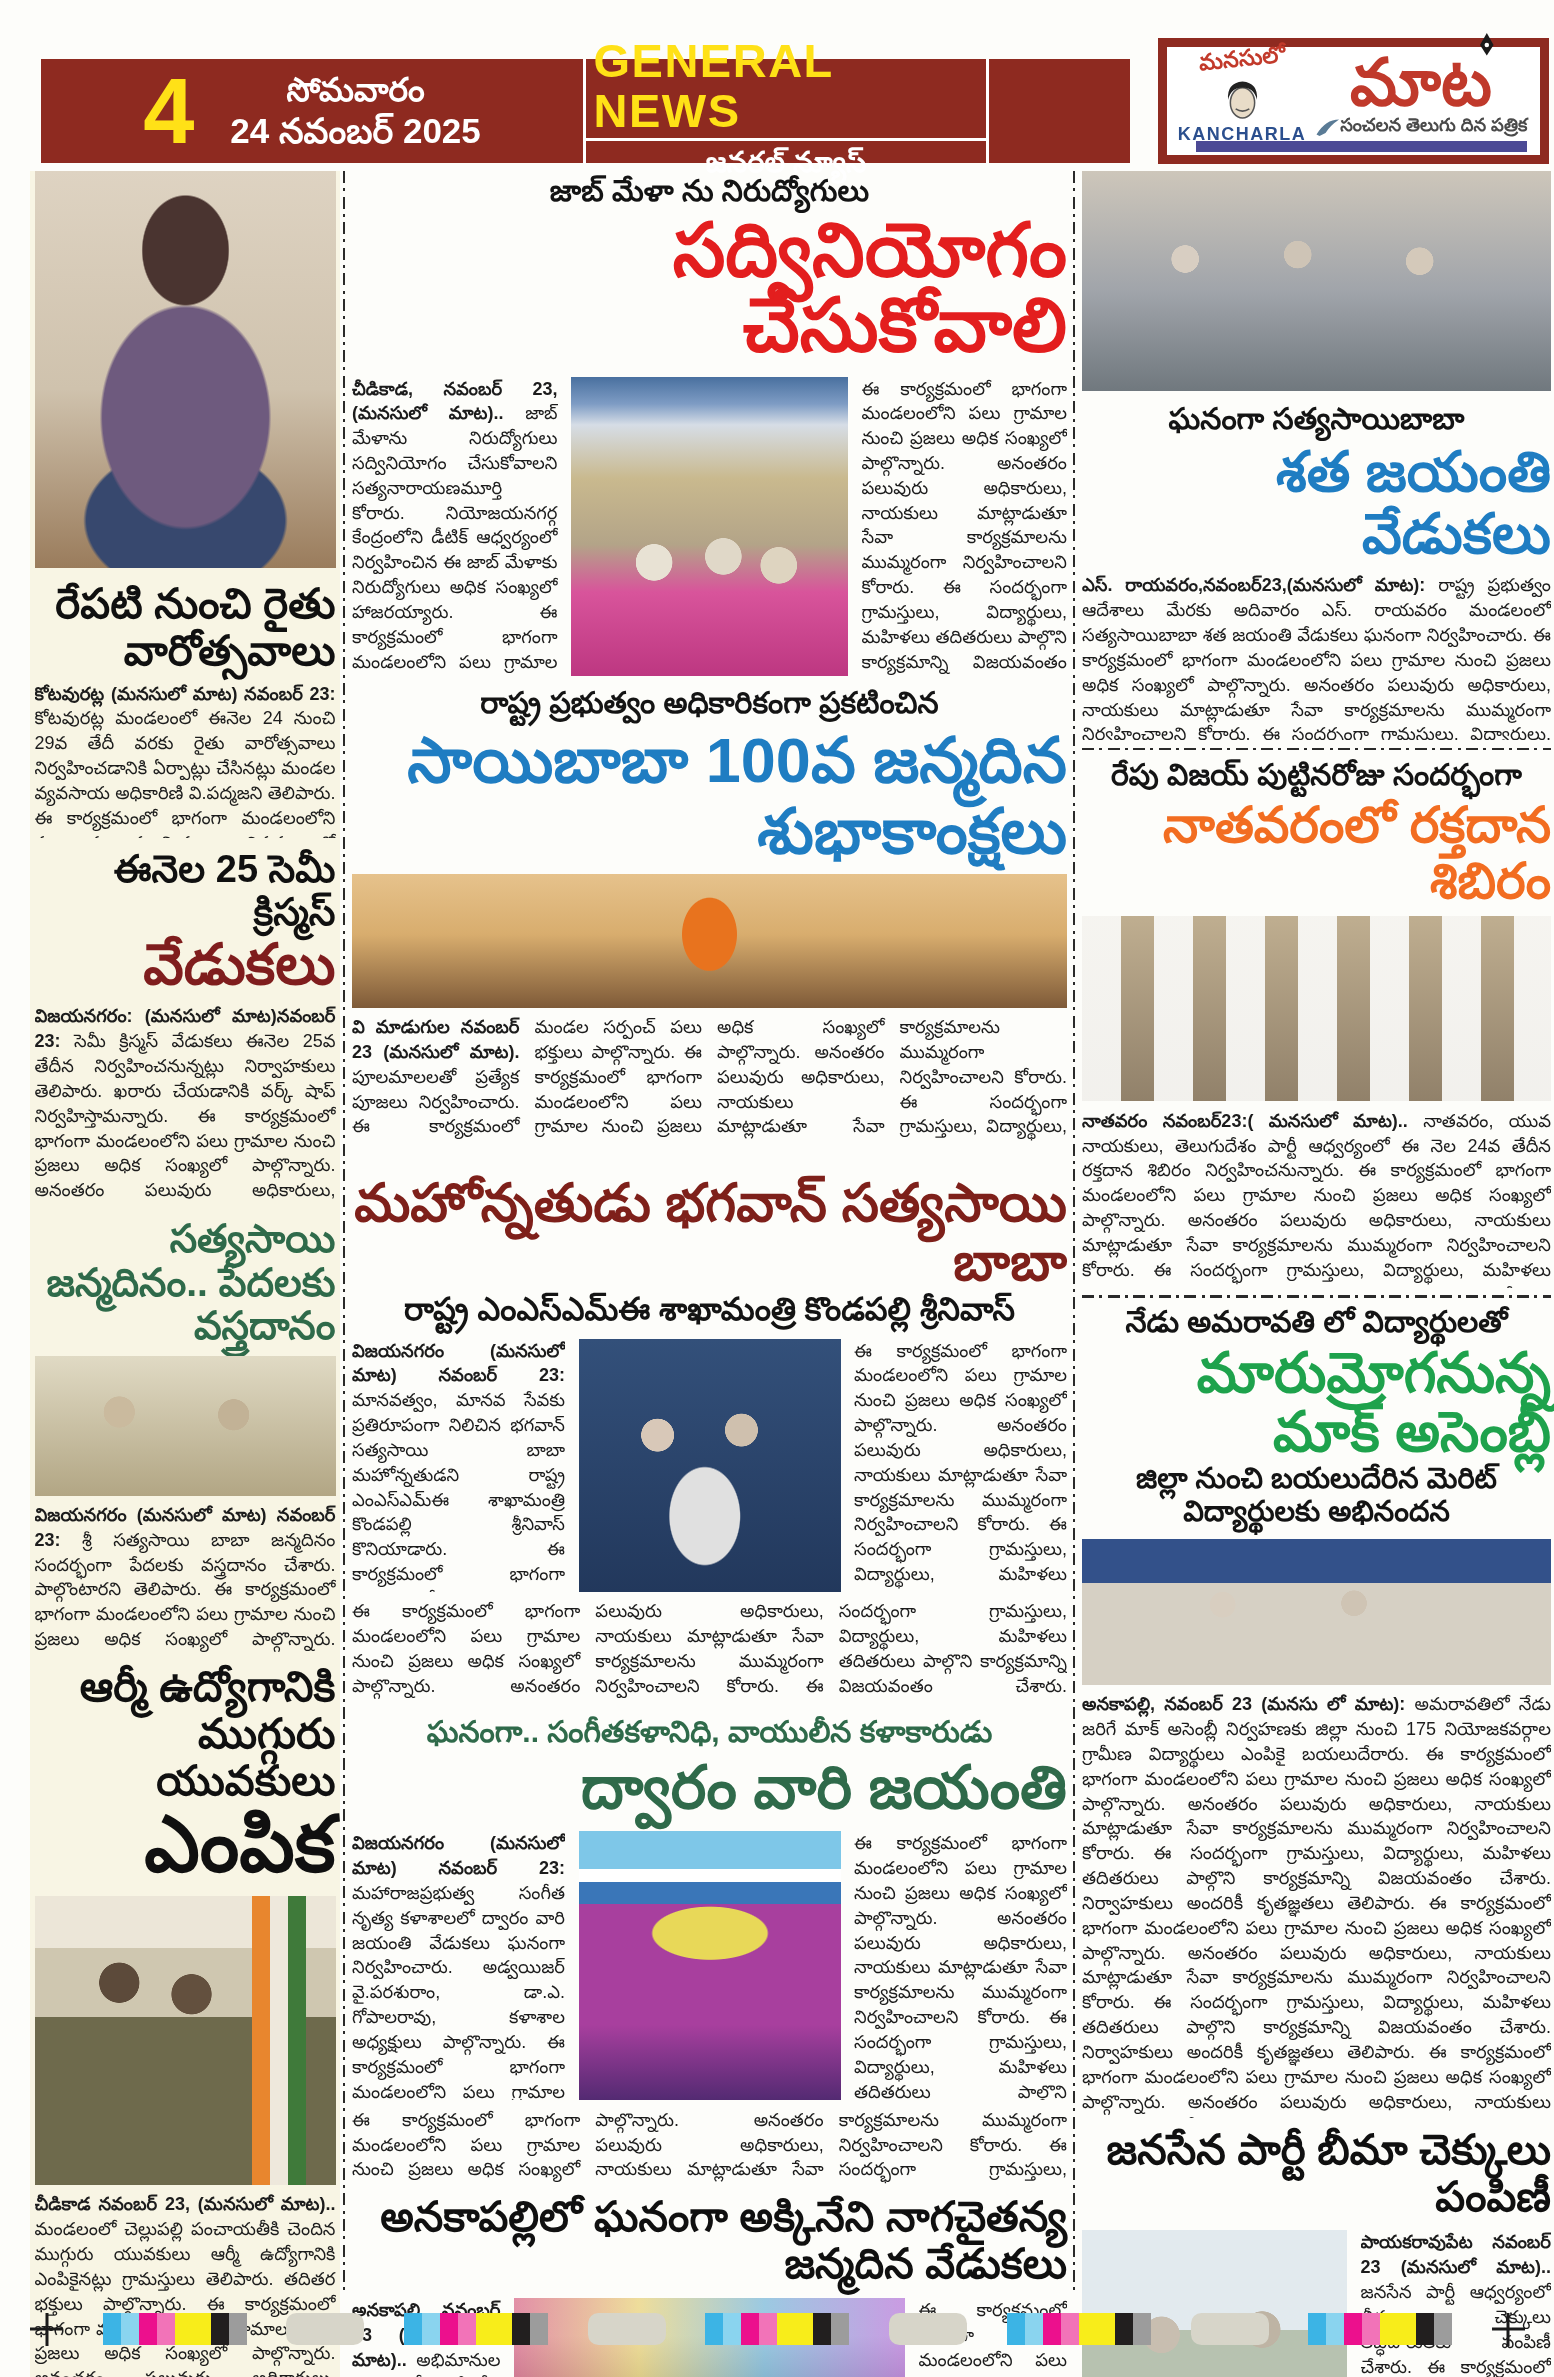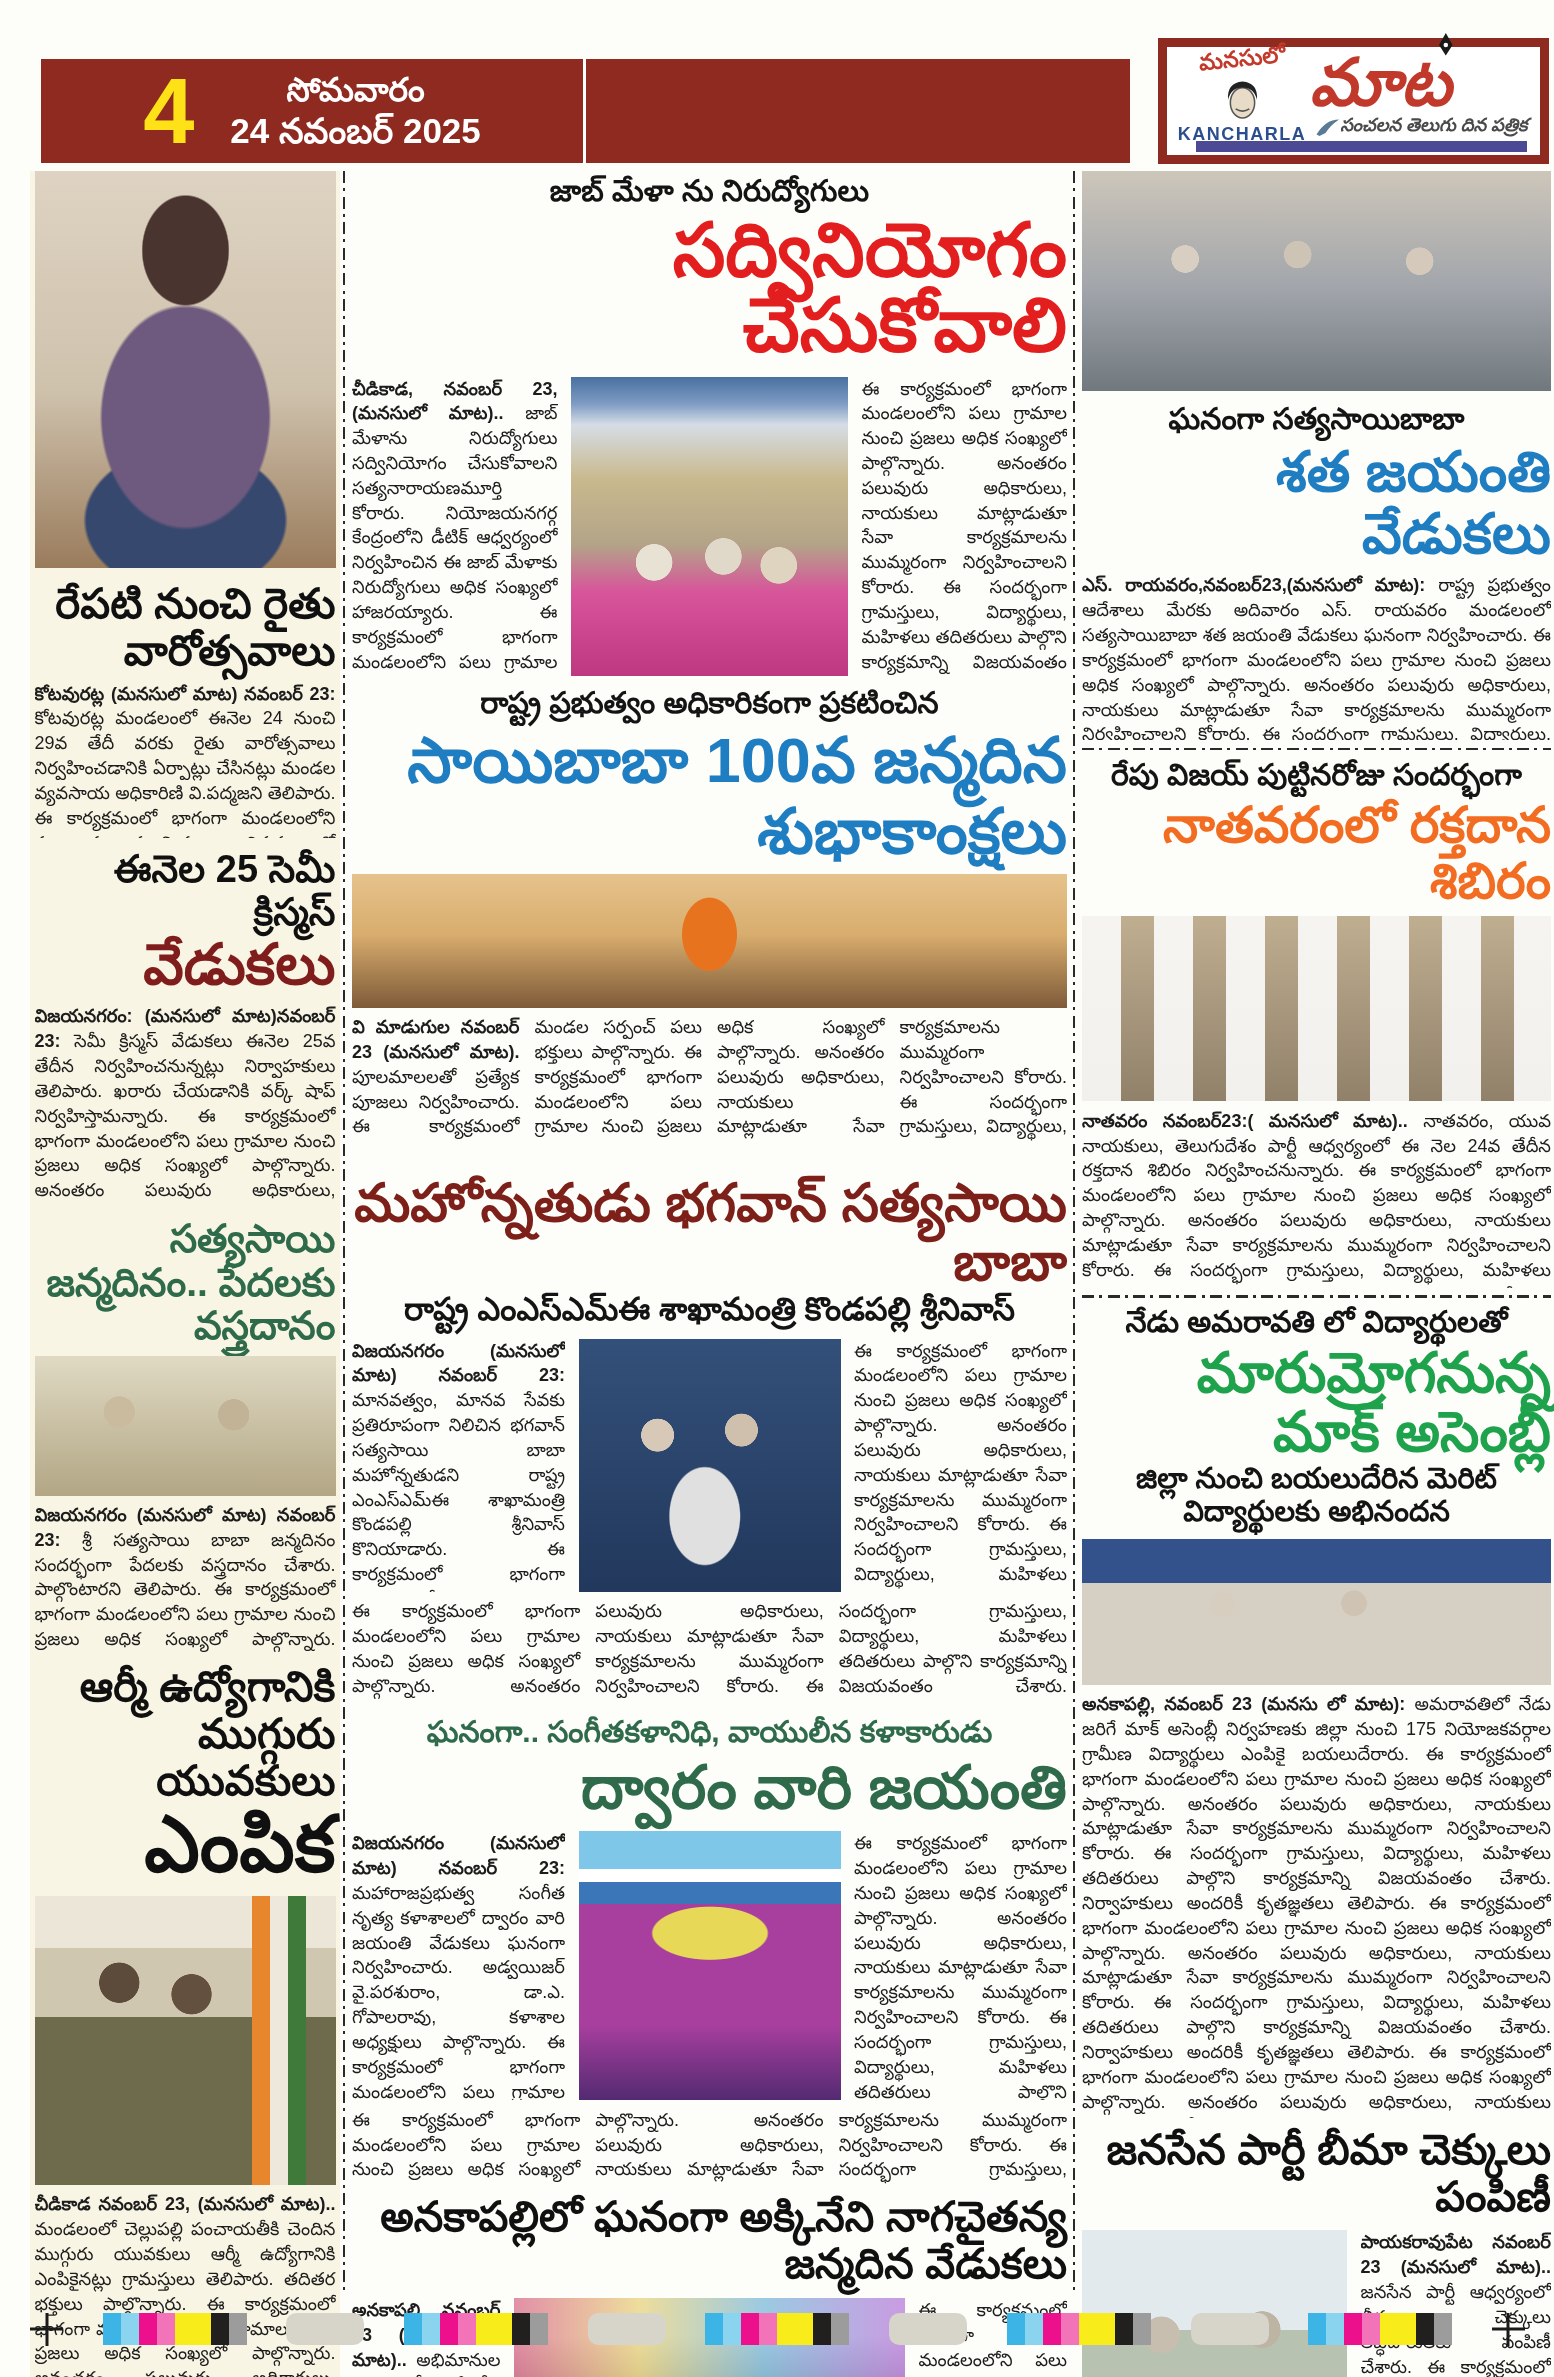--- a/index.html
+++ b/index.html
@@ -25,21 +25,21 @@
   .sec-te{color:#fff;font-size:29px;font-weight:700;margin-top:4.5px;}
   .mast-cell3{flex:1;}
 
   
   .logo-box{position:absolute;left:1158px;top:38px;width:391px;height:126px;background:#fff;border:9.8px solid var(--masthead-maroon);}
   .logo-inner{position:relative;width:100%;height:100%;padding:4.5px 7.5px 15px;display:flex;align-items:center;}
   .logo-left{width:135px;text-align:center;position:relative;}
   .logo-pre{color:#c23a2b;font-weight:800;font-size:22.6px;transform:rotate(-6deg);}
   .logo-face{margin:0 auto;}
   .logo-pub{color:#2b4f8e;font-weight:800;font-size:18px;letter-spacing:1.5px;}
-  .logo-right{flex:1;text-align:left;font-style:italic;}
+  .logo-right{flex:1;text-align:center;}
   .logo-name{color:#c0392b;font-size:66px;font-weight:800;line-height:.95;position:relative;display:inline-block;}
   .logo-nib{position:absolute;top:-18px;right:-4.5px;}
   .logo-tagrow{display:flex;align-items:center;justify-content:center;margin-top:1.5px;}
   .logo-tag{color:#4a4a4a;font-size:18px;font-weight:700;}
   .logo-bar{position:absolute;left:29px;right:13.5px;bottom:3px;height:11.3px;background:var(--logo-purple-bar);}
 
   
   .vdash{position:absolute;top:171px;width:2.3px;height:2124px;
     background-image:repeating-linear-gradient(to bottom,#2a2a2a 0 12px,transparent 12px 17.3px,#2a2a2a 17.3px 20.3px,transparent 20.3px 25.6px);}
   .hr-dash{height:2.3px;margin:4.5px 0;
@@ -148,20 +148,24 @@
 <div id="page">
 
   <div class="mast-bar">
     <div class="mast-cell1">
       <div class="page-num">4</div>
       <div class="date-stack">
         <div class="day">సోమవారం</div>
         <div class="date">24 నవంబర్ 2025</div>
       </div>
     </div>
+    <div class="mast-cell2">
+      <div class="sec-en">GENERAL NEWS</div>
+      <div class="sec-te">జనరల్ న్యూస్</div>
+    </div>
     <div class="mast-cell3"></div>
   </div>
 
   <div class="logo-box">
     <div class="logo-inner">
       <div class="logo-left">
         <div class="logo-pre">మనసులో</div>
         <svg class="logo-face" width="41" height="44" viewBox="0 0 54 58">
           <ellipse cx="27" cy="34" rx="16" ry="20" fill="#e8dcc8" stroke="#555" stroke-width="2"></ellipse>
           <path d="M8 30 Q6 8 27 6 Q48 8 46 30 Q42 14 27 14 Q12 14 8 30 Z" fill="#222"></path>

